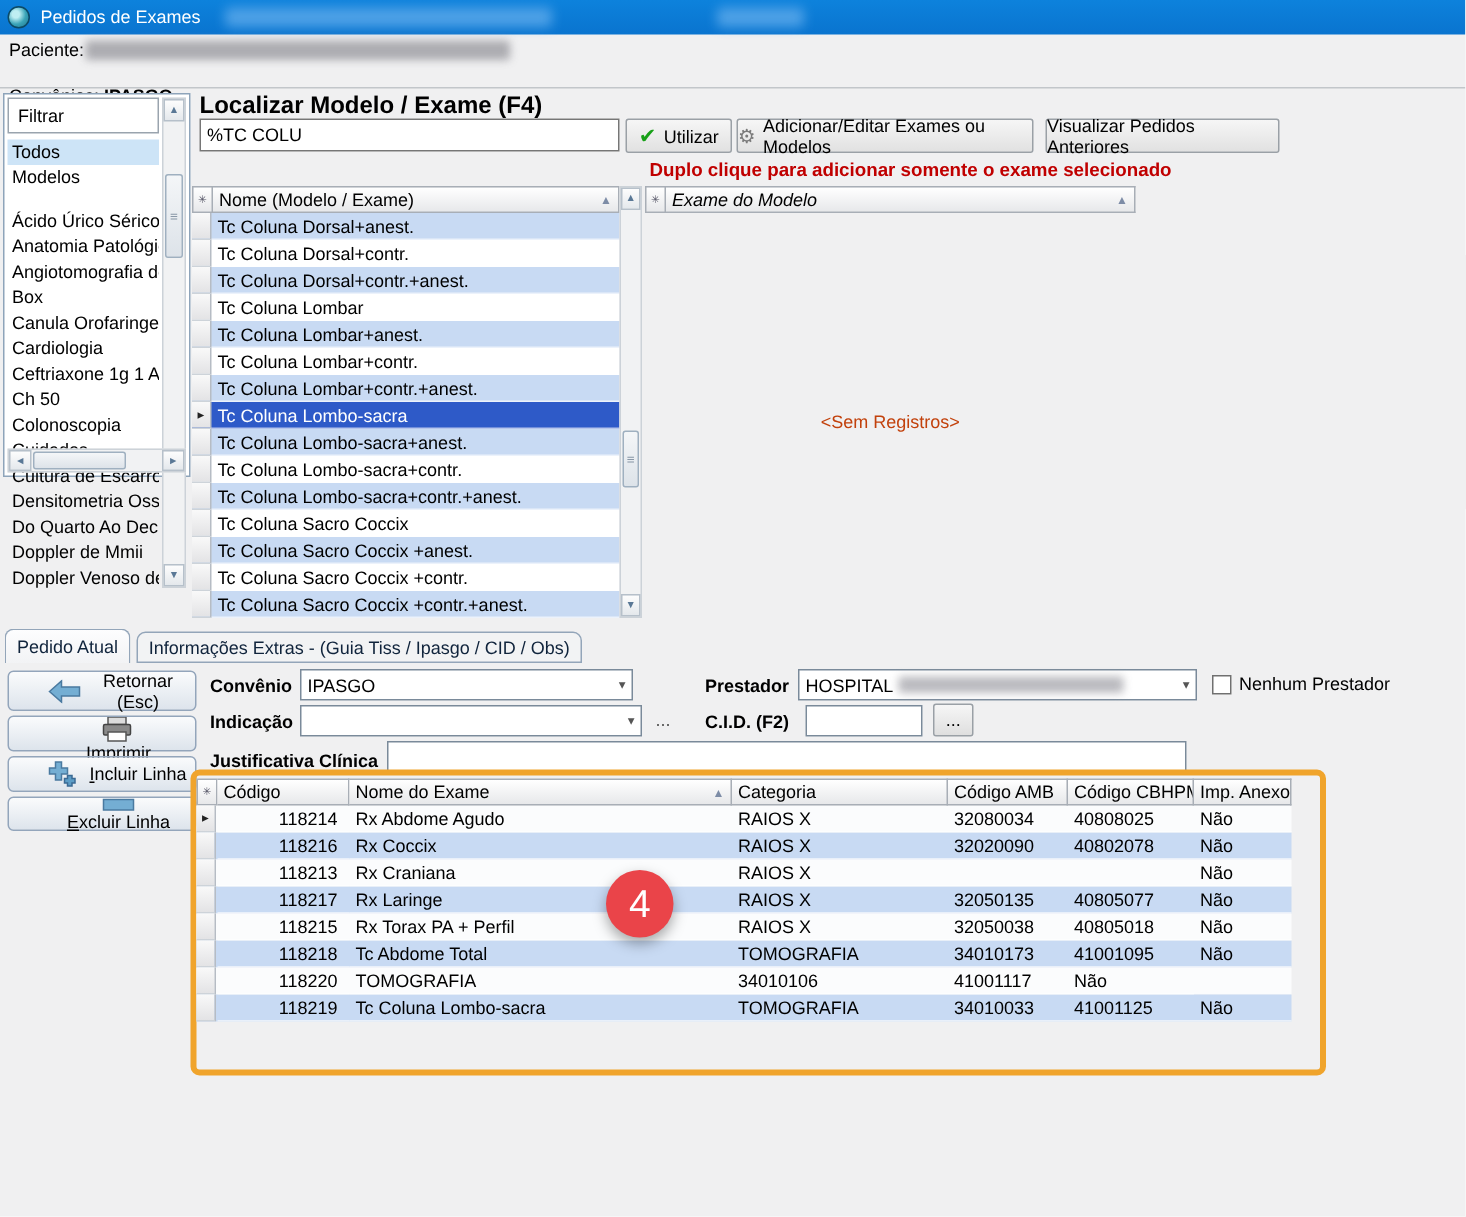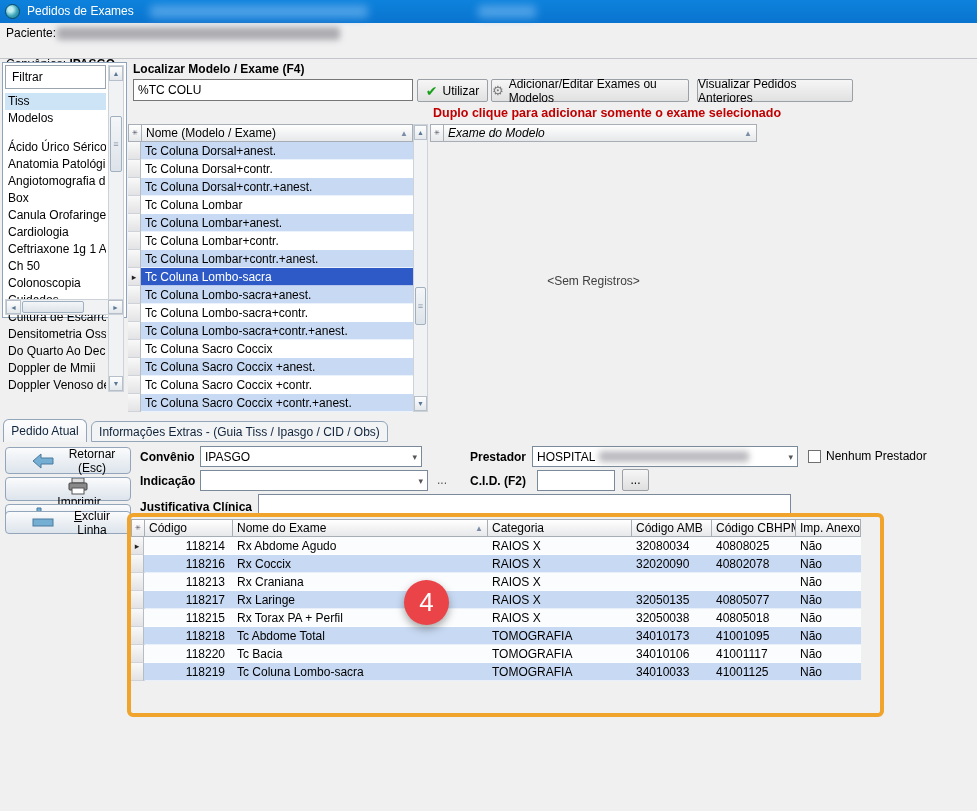--- a/index.html
+++ b/index.html
@@ -41,21 +41,21 @@
     font-size:9px; color:#8a98a8; }
   .side-vscroll { left:105px; top:2px; width:16px; height:327px; }
   .side-hscroll { position:absolute; left:2px; bottom:2px; width:119px; height:16px; background:#f1f2f3; border:1px solid #ccd2d8; }
   .hs-btn { position:absolute; top:0; height:100%; width:15px; display:flex; align-items:center; justify-content:center;
     font-size:7px; color:#5a7896; background:linear-gradient(#fdfdfd,#e4e8ec); border:1px solid #b6c0ca; }
   .hs-left { left:0; } .hs-right { right:0; }
   .hs-thumb { position:absolute; left:16px; top:1px; bottom:1px; width:62px; background:linear-gradient(#f4f6f8,#dde3e9);
     border:1px solid #9fb0c0; border-radius:2px; }
 
   
-  .search-label { position:absolute; left:133px; top:62px; font-weight:bold; font-size:12px; }
+  .search-label { position:absolute; left:133px; top:62px; font-weight:bold; font-size:16px; }
   .search-input { position:absolute; left:133px; top:79px; width:280px; height:22px; border:1px solid #767676;
     background:#fff; font:12px "Liberation Sans","DejaVu Sans",sans-serif; padding-left:4px; }
   .tb-btn { position:absolute; top:79px; height:23px; display:flex; align-items:center; justify-content:center; gap:5px;
     background:linear-gradient(#f6f6f6,#e1e1e1); border:1px solid #9aa0a6; border-radius:2px; font-size:12px; cursor:default; }
   .b-utilizar { left:417px; width:71px; }
   .b-adicionar { left:491px; width:198px; }
   .b-visualizar { left:697px; width:156px; }
   .ic-check { color:#18a018; font-size:14px; font-weight:bold; }
   .ic-gear { color:#7b7b7b; font-size:13px; }
   .hint { position:absolute; left:433px; top:106px; font-weight:bold; font-size:12.5px; color:#c00000; }
@@ -71,33 +71,33 @@
   .m-row { display:flex; height:18px; background:#fff; }
   .m-row.alt { background:#c8daf3; }
   .m-row.sel { background:#2e5ac8; color:#fff; }
   .sel-cell { width:13px; background:linear-gradient(#f9f9f9,#e3e3e5); border-right:1px solid #b6bcc4;
     border-bottom:1px solid #cdd3d9; display:flex; align-items:center; justify-content:center; font-size:9px; color:#222; }
   .m-text { flex:1; display:flex; align-items:center; padding-left:4px; white-space:nowrap; overflow:hidden;
     border-bottom:1px solid rgba(255,255,255,.65); }
   .list-vscroll { left:413px; top:124px; width:15px; height:288px; }
   .exam-list-header { position:absolute; left:430px; top:124px; width:327px; }
   .italic { font-style:italic; }
-  .sem-reg { position:absolute; left:430px; top:274px; width:327px; text-align:center; color:#404040; }
+  .sem-reg { position:absolute; left:430px; top:274px; width:327px; text-align:center; color:#c2410c; }
 
   
   .tab { position:absolute; display:flex; align-items:center; justify-content:center;
     border:1px solid #93a5b9; border-radius:6px 6px 0 0; color:#10243c; cursor:default; }
   .tab-active { left:3px; top:419px; width:84px; height:23px; background:linear-gradient(#fdfdfe,#f2f3f5); border-bottom:none; z-index:2; }
   .tab-inactive { left:91px; top:421px; width:297px; height:21px; background:#f2f3f4; }
 
   
   .act { position:absolute; left:5px; width:126px; display:flex; align-items:center; padding-left:26px;
     background:linear-gradient(#fafbfc,#dde4ec); border:1px solid #93a5bb; border-radius:4px; cursor:default; }
   .a1 { top:447px; height:27px; } .a2 { top:477px; height:24px;flex-direction:column; }
-  .a3 { top:504px; height:24px; } .a4 { top:511px; height:23px; }
+  .a3 { top:504px; height:24px; } .a4 { top:531px; height:23px;flex-direction:column; }
   .aicon { width:26px; display:flex; align-items:center; }
   .alabel { flex:1; text-align:center; padding-right:4px; }
   u { text-decoration:underline; }
 
   
   .flabel { position:absolute; font-weight:bold; white-space:nowrap; }
   .combo { position:absolute; height:21px; background:#fff; border:1px solid #7a8a9a; display:flex; align-items:center;
     padding:0 16px 0 4px; cursor:default; }
   .combo .arr { position:absolute; right:4px; font-size:9px; color:#555; }
   .cb-convenio { left:200px; top:446px; width:222px; }
@@ -153,21 +153,21 @@
   <span class="redact-name"></span>
   <div class="info-line il2">
     <span>Convênios:</span>
     <b>IPASGO</b>
   </div>
   <div class="divider"></div>
 
   <div class="sidebar">
     <div class="filtrar-box">Filtrar</div>
     <div class="f-list">
-        <div class="f-item sel">Tiss</div>
+        <div class="f-item sel">Todos</div>
         <div class="f-item">Modelos</div>
         <div class="f-gap"></div>
         <div class="f-item">Ácido Úrico Sérico</div>
         <div class="f-item">Anatomia Patológica</div>
         <div class="f-item">Angiotomografia de .</div>
         <div class="f-item">Box</div>
         <div class="f-item">Canula Orofaringea .</div>
         <div class="f-item">Cardiologia</div>
         <div class="f-item">Ceftriaxone 1g 1 Am.</div>
         <div class="f-item">Ch 50</div>
@@ -424,21 +424,20 @@
           <div class="o-cell c-cod">118218</div>
           <div class="o-cell c-nome">Tc Abdome Total</div>
           <div class="o-cell c-cat">TOMOGRAFIA</div>
           <div class="o-cell c-amb">34010173</div>
           <div class="o-cell c-cbhpm">41001095</div>
           <div class="o-cell c-anexo">Não</div>
         </div>
         <div class="o-row">
           <div class="sel-cell"></div>
           <div class="o-cell c-cod">118220</div>
-          <div class="o-cell c-nome">Tc Bacia</div>
           <div class="o-cell c-cat">TOMOGRAFIA</div>
           <div class="o-cell c-amb">34010106</div>
           <div class="o-cell c-cbhpm">41001117</div>
           <div class="o-cell c-anexo">Não</div>
         </div>
         <div class="o-row alt">
           <div class="sel-cell"></div>
           <div class="o-cell c-cod">118219</div>
           <div class="o-cell c-nome">Tc Coluna Lombo-sacra</div>
           <div class="o-cell c-cat">TOMOGRAFIA</div>

